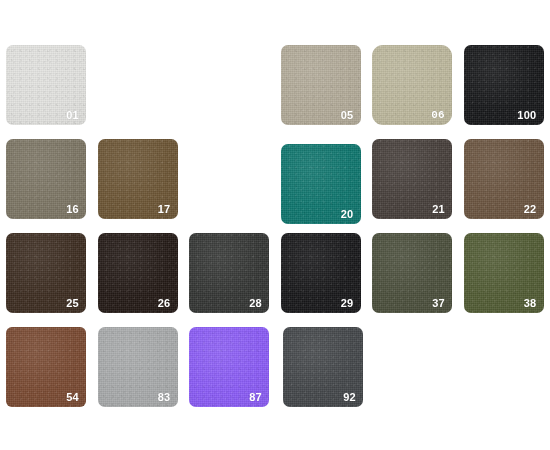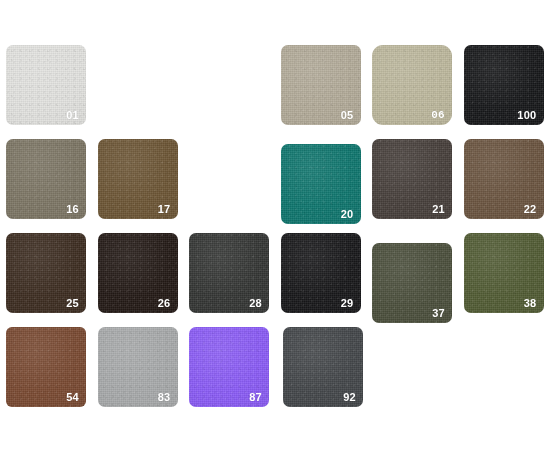--- a/index.html
+++ b/index.html
@@ -146,21 +146,21 @@
     <div class="swatch" style="left: 189px; top: 233px; width: 80px; height: 80px; border-radius: 7px; background-color: rgb(52, 54, 52);">
       <div class="swatch-texture"></div>
       <div class="swatch-shade"></div>
       <span class="swatch-label" style="color: rgb(255, 255, 255);">28</span>
     </div>
     <div class="swatch" style="left: 280.5px; top: 233px; width: 80px; height: 80px; border-radius: 7px; background-color: rgb(24, 24, 26);">
       <div class="swatch-texture"></div>
       <div class="swatch-shade"></div>
       <span class="swatch-label" style="color: rgb(255, 255, 255);">29</span>
     </div>
-    <div class="swatch" style="left: 372px; top: 243px; width: 80px; height: 80px; border-radius: 7px; background-color: rgb(75, 79, 60);">
+    <div class="swatch" style="left: 372px; top: 233px; width: 80px; height: 80px; border-radius: 7px; background-color: rgb(75, 79, 60);">
       <div class="swatch-texture"></div>
       <div class="swatch-shade"></div>
       <span class="swatch-label" style="color: rgb(255, 255, 255);">37</span>
     </div>
     <div class="swatch" style="left: 463.5px; top: 233px; width: 80px; height: 80px; border-radius: 7px; background-color: rgb(82, 92, 52);">
       <div class="swatch-texture"></div>
       <div class="swatch-shade"></div>
       <span class="swatch-label" style="color: rgb(255, 255, 255);">38</span>
     </div>
     <div class="swatch" style="left: 6px; top: 327px; width: 80px; height: 80px; border-radius: 6px; background-color: rgb(122, 74, 50);">

